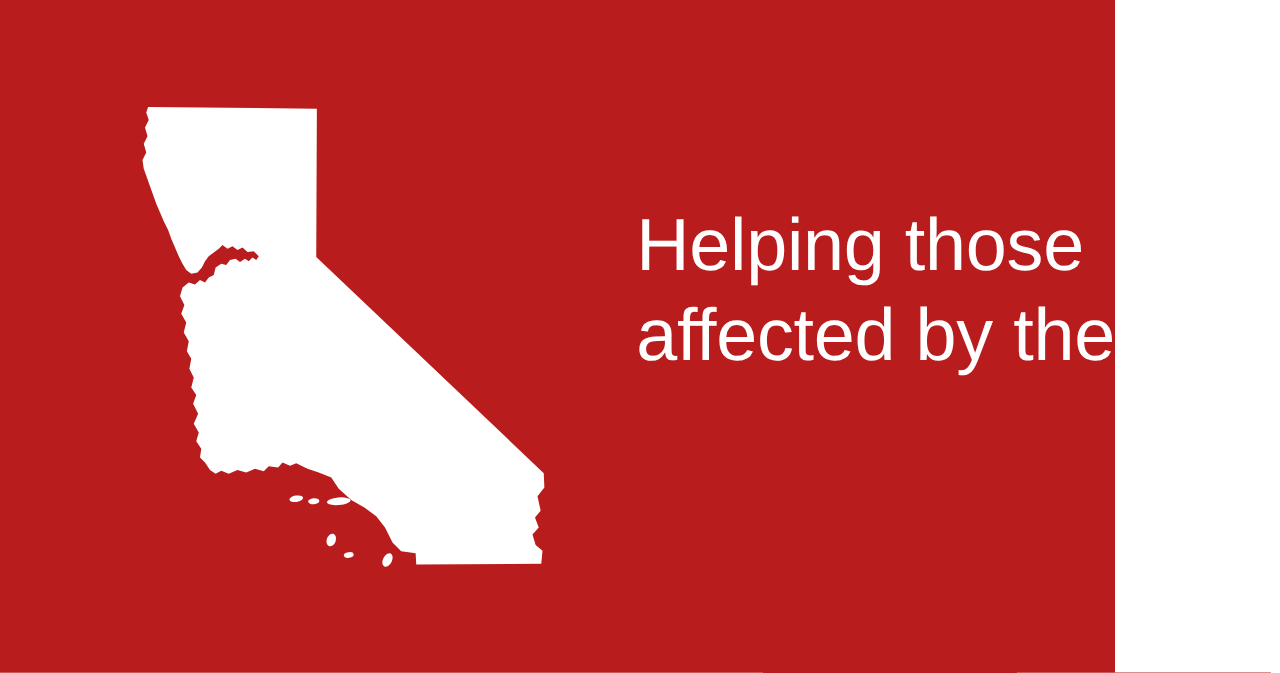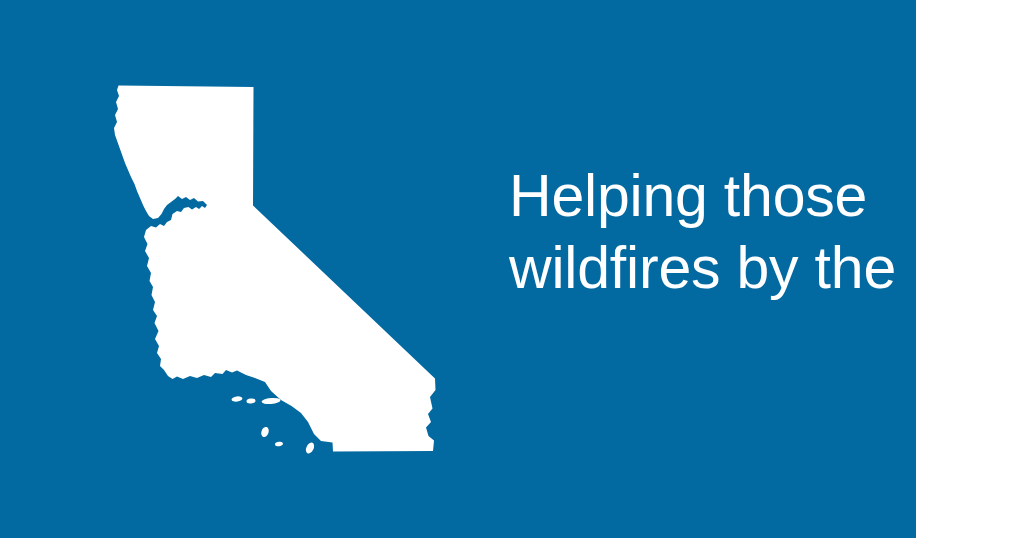--- a/index.html
+++ b/index.html
@@ -11,23 +11,22 @@
     width: 1024px;
     height: 538px;
     overflow: hidden;
     font-family: "Liberation Sans", "DejaVu Sans", sans-serif;
   }
 
   #banner {
     position: relative;
     width: 892px;
     height: 538px;
-    background: #0369a1;
+    background: #b91c1c;
     overflow: hidden;
-    padding-left: 24px;
   }
 
   
   #map-wrap {
     position: absolute;
     left: 95px;
     top: 70px;
     width: 360px;
     height: 400px;
   }
@@ -181,16 +180,16 @@
       <ellipse fill="#FFFFFF" cx="176" cy="331" rx="9.5" ry="3.0" transform="rotate(-5 176 331)"></ellipse>
       <ellipse fill="#FFFFFF" cx="170" cy="362" rx="3.6" ry="5.2" transform="rotate(18 170 362)"></ellipse>
       <ellipse fill="#FFFFFF" cx="222" cy="355" rx="7.0" ry="3.4" transform="rotate(34 222 355)"></ellipse>
       <ellipse fill="#FFFFFF" cx="215" cy="378" rx="3.6" ry="5.8" transform="rotate(26 215 378)"></ellipse>
       <ellipse fill="#FFFFFF" cx="184" cy="374" rx="4.0" ry="2.2" transform="rotate(-10 184 374)"></ellipse>
     </svg>
   </div>
 
   <div id="headline">
     <span class="line">Helping those</span>
-    <span class="line">wildfires by the</span>
+    <span class="line">affected by the</span>
   </div>
 
 </div>
 
 </body></html>

